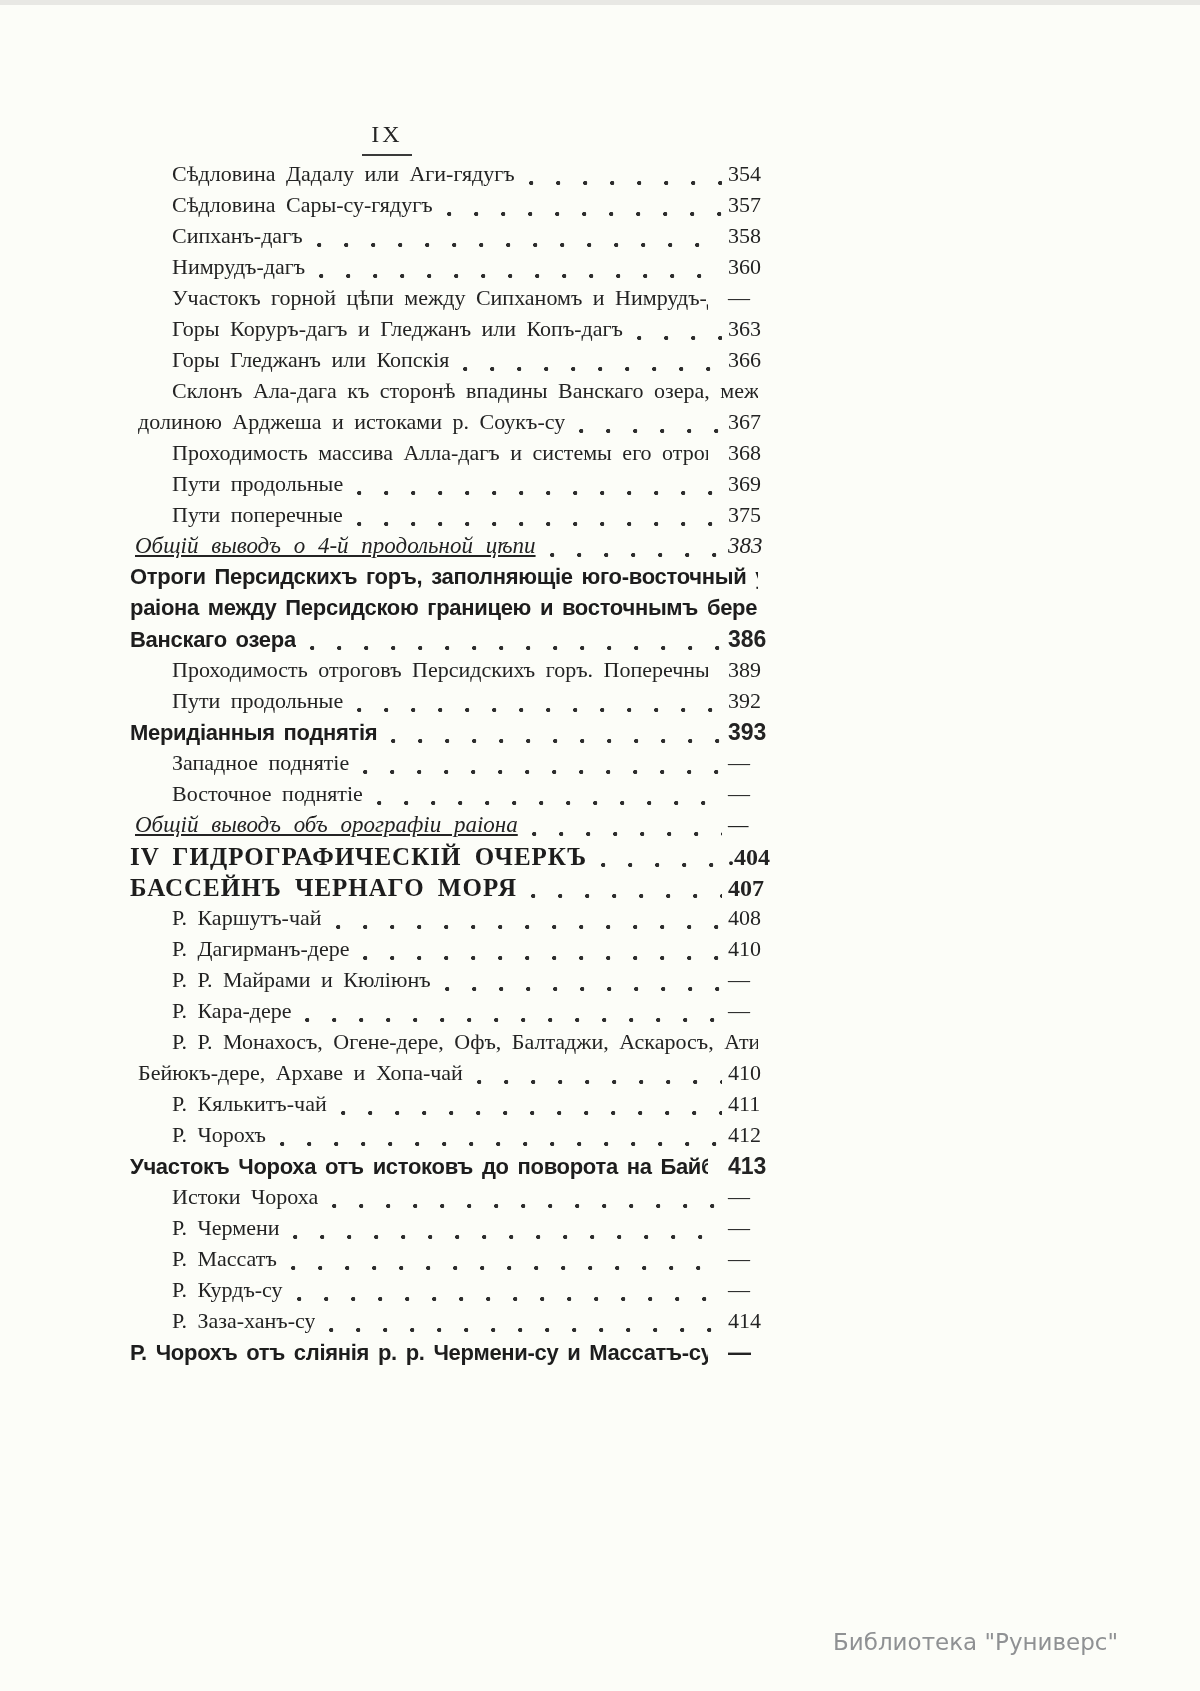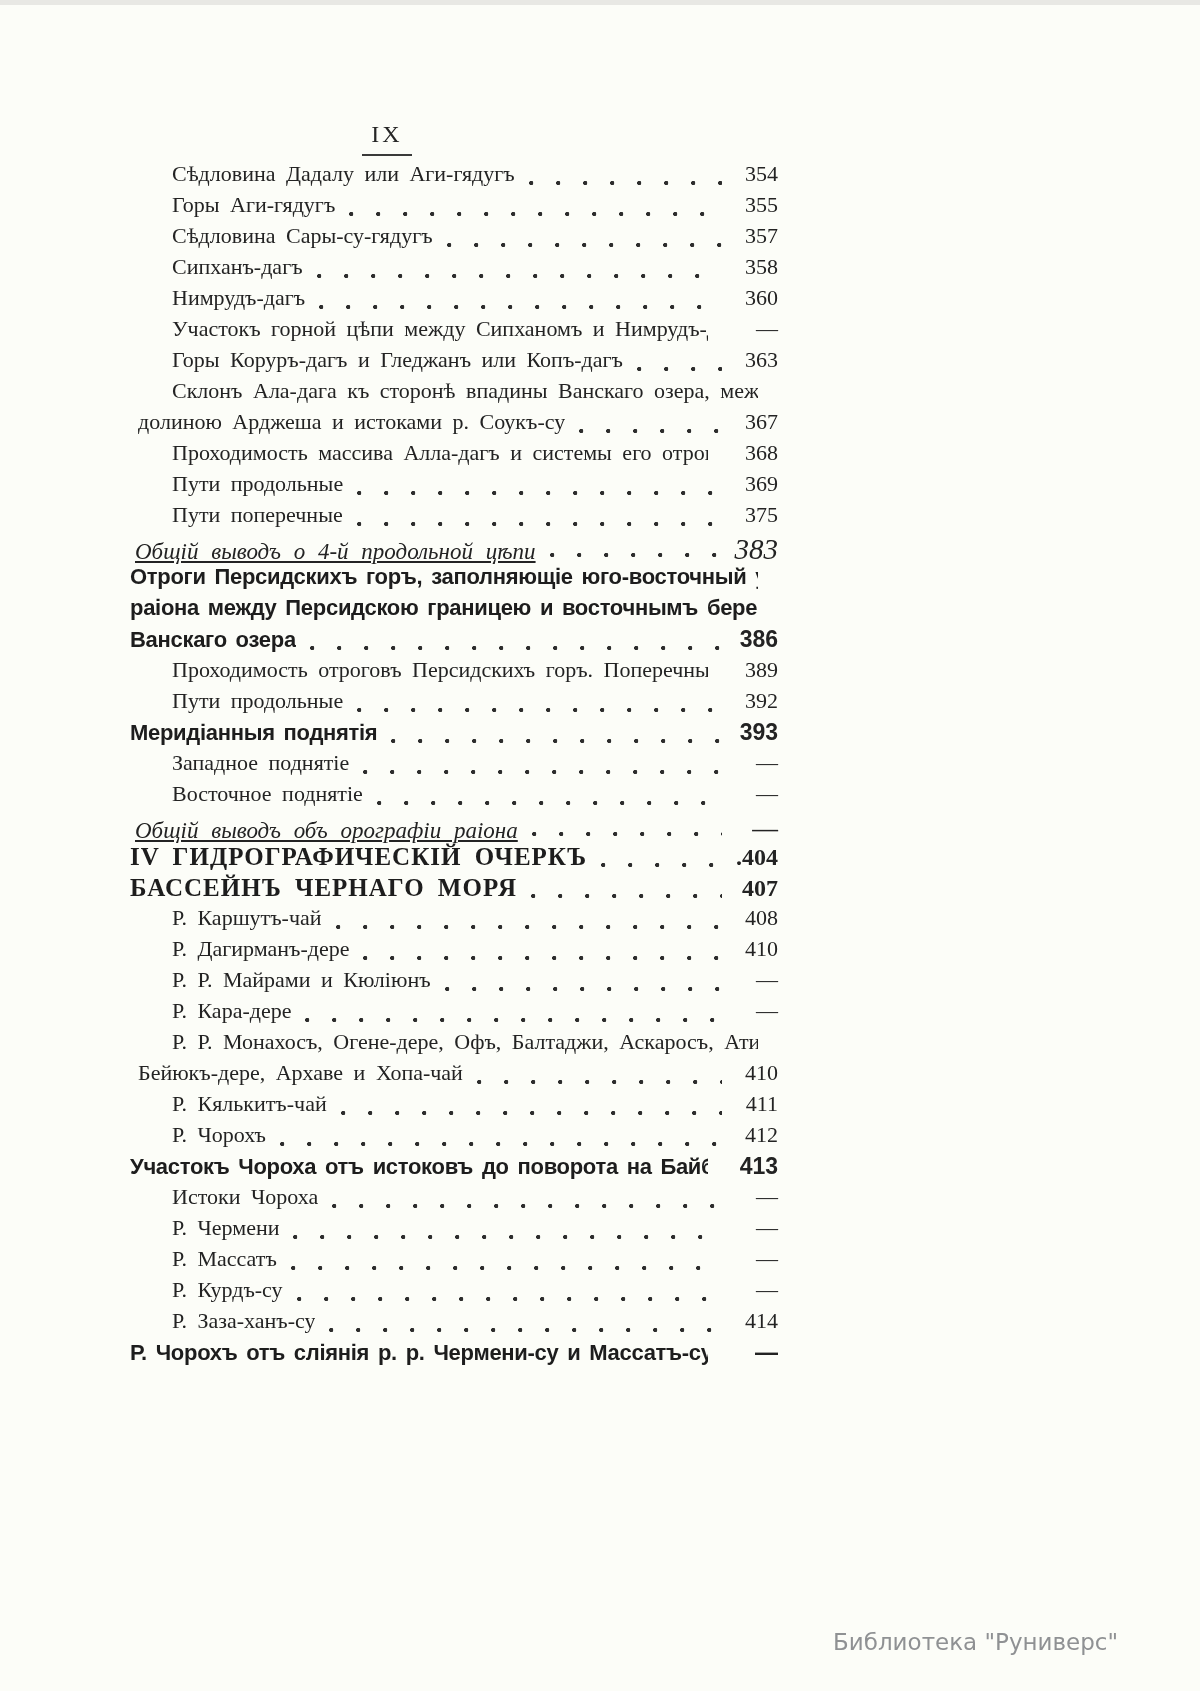--- a/index.html
+++ b/index.html
@@ -54,25 +54,25 @@
     margin: 0 6px 5px 14px;
     background-image: radial-gradient(circle at 2.2px 3px, #2d2d2d 1.9px, transparent 2.4px);
     background-size: 27px 7px;
     background-repeat: repeat-x;
     background-position: left bottom;
   }
   .leader.off { background: none; }
   .pagenum {
     flex: 0 0 auto;
     min-width: 50px;
-    text-align: right;
+    text-align: left;
     font: 22px "Liberation Serif", serif;
   }
   .pagenum:empty { min-width: 0; }
-  .s-italic .pagenum { font-style: italic; font-size: 29px; }
+  .s-italic .pagenum { font-style: italic; font-size: 23px; }
   .s-bold .pagenum { font: bold 23px "Liberation Sans", sans-serif; }
   .s-caps .pagenum { font: bold 24px "Liberation Serif", serif; }
   .watermark {
     position: absolute;
     top: 1624px;
     left: 833px;
     font: 23px "DejaVu Sans", sans-serif;
     color: #8f9193;
   }
 </style>
@@ -82,25 +82,20 @@
 <div class="page">
   <div class="page-header">IX</div>
 
   <div class="toc">
       <div class="row s-reg">
         <span class="label">Сѣдловина Дадалу или Аги-гядугъ</span>
         <span class="leader"></span>
         <span class="pagenum">354</span>
       </div>
       <div class="row s-reg">
-        <span class="label">Горы Аги-гядугъ</span>
-        <span class="leader"></span>
-        <span class="pagenum">355</span>
-      </div>
-      <div class="row s-reg">
         <span class="label">Сѣдловина Сары-су-гядугъ</span>
         <span class="leader"></span>
         <span class="pagenum">357</span>
       </div>
       <div class="row s-reg">
         <span class="label">Сипханъ-дагъ</span>
         <span class="leader"></span>
         <span class="pagenum">358</span>
       </div>
       <div class="row s-reg">
@@ -110,20 +105,25 @@
       </div>
       <div class="row s-reg">
         <span class="label">Участокъ горной цѣпи между Сипханомъ и Нимрудъ-дагомъ.</span>
         <span class="leader"></span>
         <span class="pagenum">—</span>
       </div>
       <div class="row s-reg">
         <span class="label">Горы Коруръ-дагъ и Гледжанъ или Копъ-дагъ</span>
         <span class="leader"></span>
         <span class="pagenum">363</span>
+      </div>
+      <div class="row s-reg">
+        <span class="label">Горы Гледжанъ или Копскія</span>
+        <span class="leader"></span>
+        <span class="pagenum">366</span>
       </div>
       <div class="row s-reg">
         <span class="label">Склонъ Ала-дага къ сторонѣ впадины Ванскаго озера, между</span>
         <span class="leader off"></span>
         <span class="pagenum"></span>
       </div>
       <div class="row s-cont">
         <span class="label">долиною Арджеша и истоками р. Соукъ-су</span>
         <span class="leader"></span>
         <span class="pagenum">367</span>

